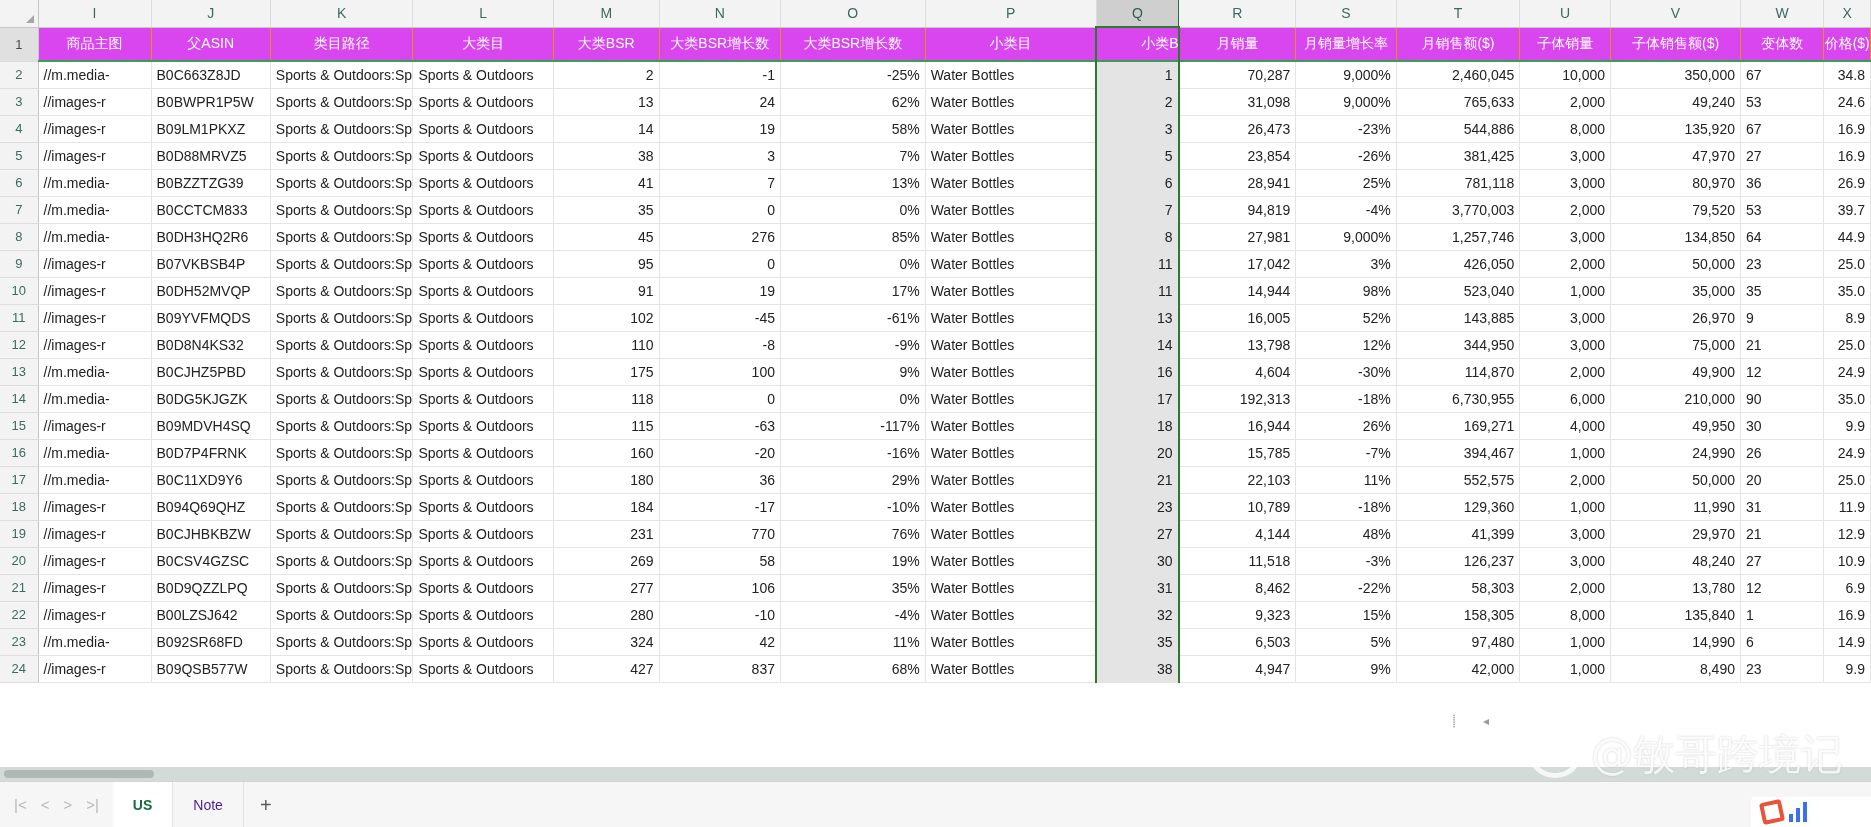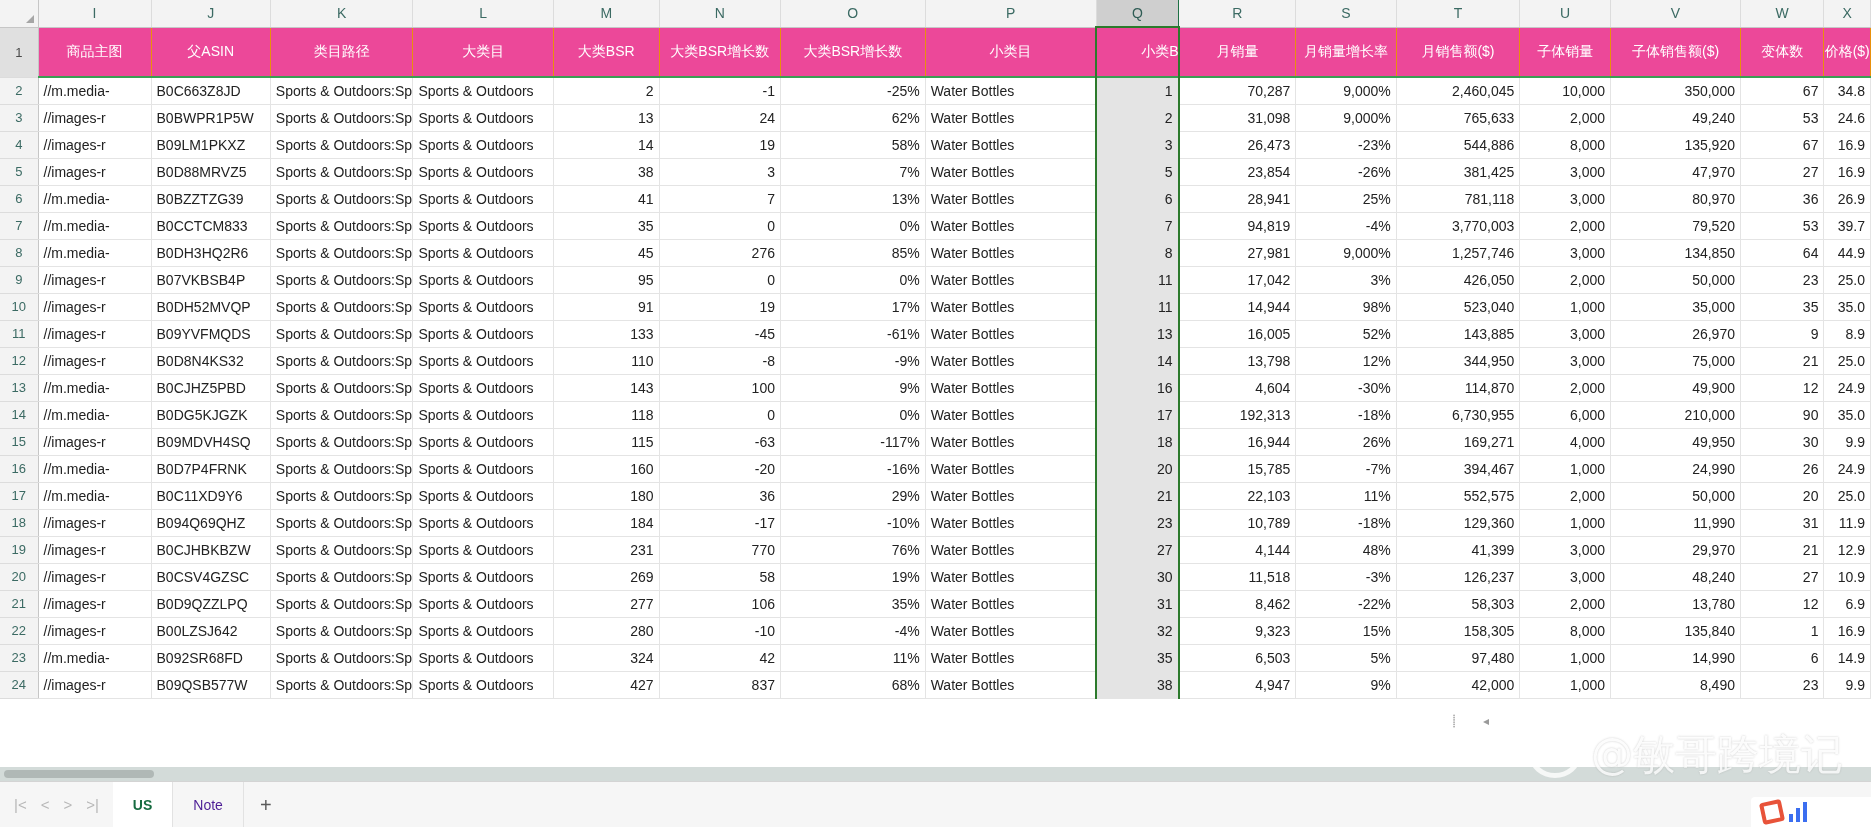--- a/index.html
+++ b/index.html
@@ -55,26 +55,26 @@
     text-align: center;
     font-size: 13px;
     color: #3b6a63;
     vertical-align: middle;
     user-select: none;
   }
   tr.orange td.rownum { background:#e0e0e0; color:#4a4a4a; }
 
   
   tr.orange td.hcell {
-    background: #ec4899;
+    background: #d946ef;
     color: #ffffff;
     font-size: 14px;
     text-align: center;
     vertical-align: middle;
-    height: 50px;
+    height: 34px;
     border-right: 1px solid #e8900c;
     white-space: nowrap;
     overflow: hidden;
   }
   tr.orange td.hcell.selq {
     border-left: 2px solid #2c7a2c;
     border-right: 2px solid #2c7a2c;
     border-top: 2px solid #2c7a2c;
     padding-left: 44px;
   }
@@ -86,21 +86,21 @@
     color: #222;
     border-right: 1px solid #e4e4e4;
     border-bottom: 1px solid #e4e4e4;
     padding: 0 5px;
     white-space: nowrap;
     overflow: hidden;
     vertical-align: middle;
   }
   td.num { text-align: right; }
   td.txt { text-align: left; }
-  td.ctr { text-align: right; }
+  td.ctr { text-align: left; }
   td.selq {
     background: #e4e4e4;
     border-left: 2px solid #2c7a2c;
     border-right: 2px solid #2c7a2c;
   }
   
   tr.firstdata td.cell { border-top: 2px solid #3a9e52; }
 
   
   .bottombar {
@@ -436,21 +436,21 @@
             <td class="cell num">35,000</td>
             <td class="cell ctr">35</td>
             <td class="cell num">35.0</td>
           </tr>
           <tr class="datarow">
             <td class="rownum">11</td>
             <td class="cell txt">//images-r</td>
             <td class="cell txt">B09YVFMQDS</td>
             <td class="cell txt">Sports &amp; Outdoors:Spor</td>
             <td class="cell txt">Sports &amp; Outdoors</td>
-            <td class="cell num">133</td>
+            <td class="cell num">102</td>
             <td class="cell num">-45</td>
             <td class="cell num">-61%</td>
             <td class="cell txt">Water Bottles</td>
             <td class="cell num selq">13</td>
             <td class="cell num">16,005</td>
             <td class="cell num">52%</td>
             <td class="cell num">143,885</td>
             <td class="cell num">3,000</td>
             <td class="cell num">26,970</td>
             <td class="cell ctr">9</td>
@@ -474,21 +474,21 @@
             <td class="cell num">75,000</td>
             <td class="cell ctr">21</td>
             <td class="cell num">25.0</td>
           </tr>
           <tr class="datarow">
             <td class="rownum">13</td>
             <td class="cell txt">//m.media-</td>
             <td class="cell txt">B0CJHZ5PBD</td>
             <td class="cell txt">Sports &amp; Outdoors:Spor</td>
             <td class="cell txt">Sports &amp; Outdoors</td>
-            <td class="cell num">143</td>
+            <td class="cell num">175</td>
             <td class="cell num">100</td>
             <td class="cell num">9%</td>
             <td class="cell txt">Water Bottles</td>
             <td class="cell num selq">16</td>
             <td class="cell num">4,604</td>
             <td class="cell num">-30%</td>
             <td class="cell num">114,870</td>
             <td class="cell num">2,000</td>
             <td class="cell num">49,900</td>
             <td class="cell ctr">12</td>

